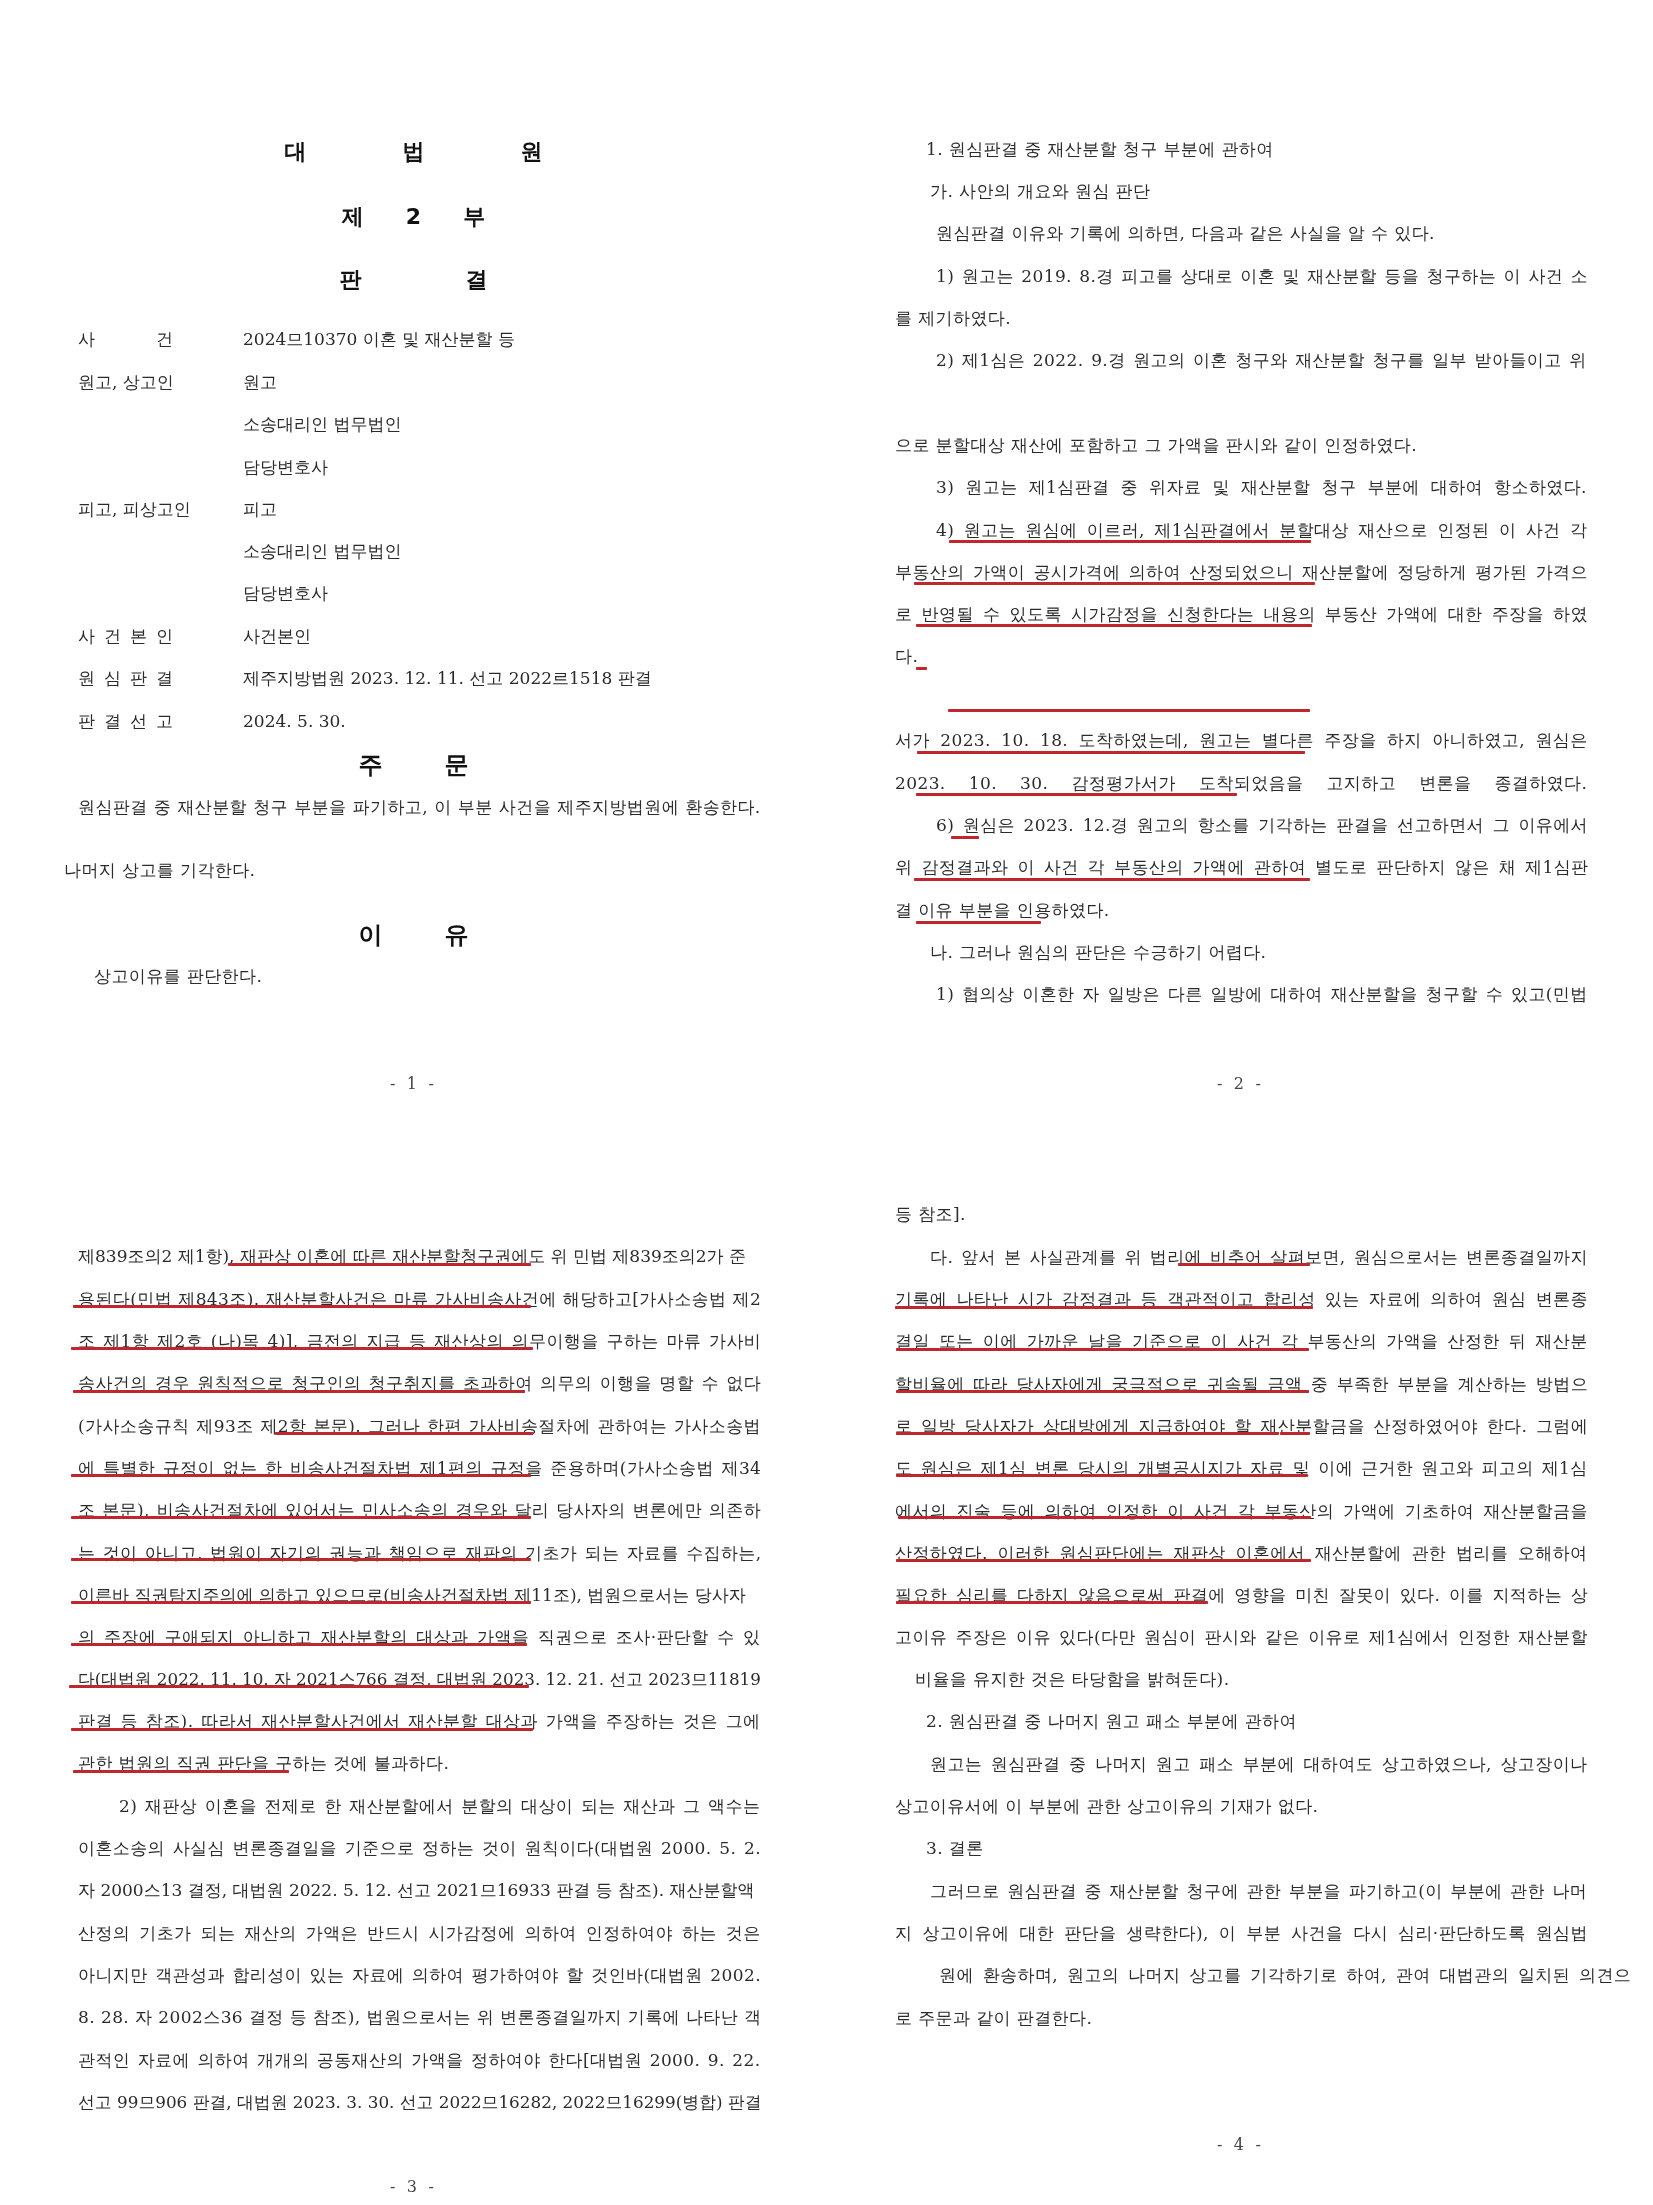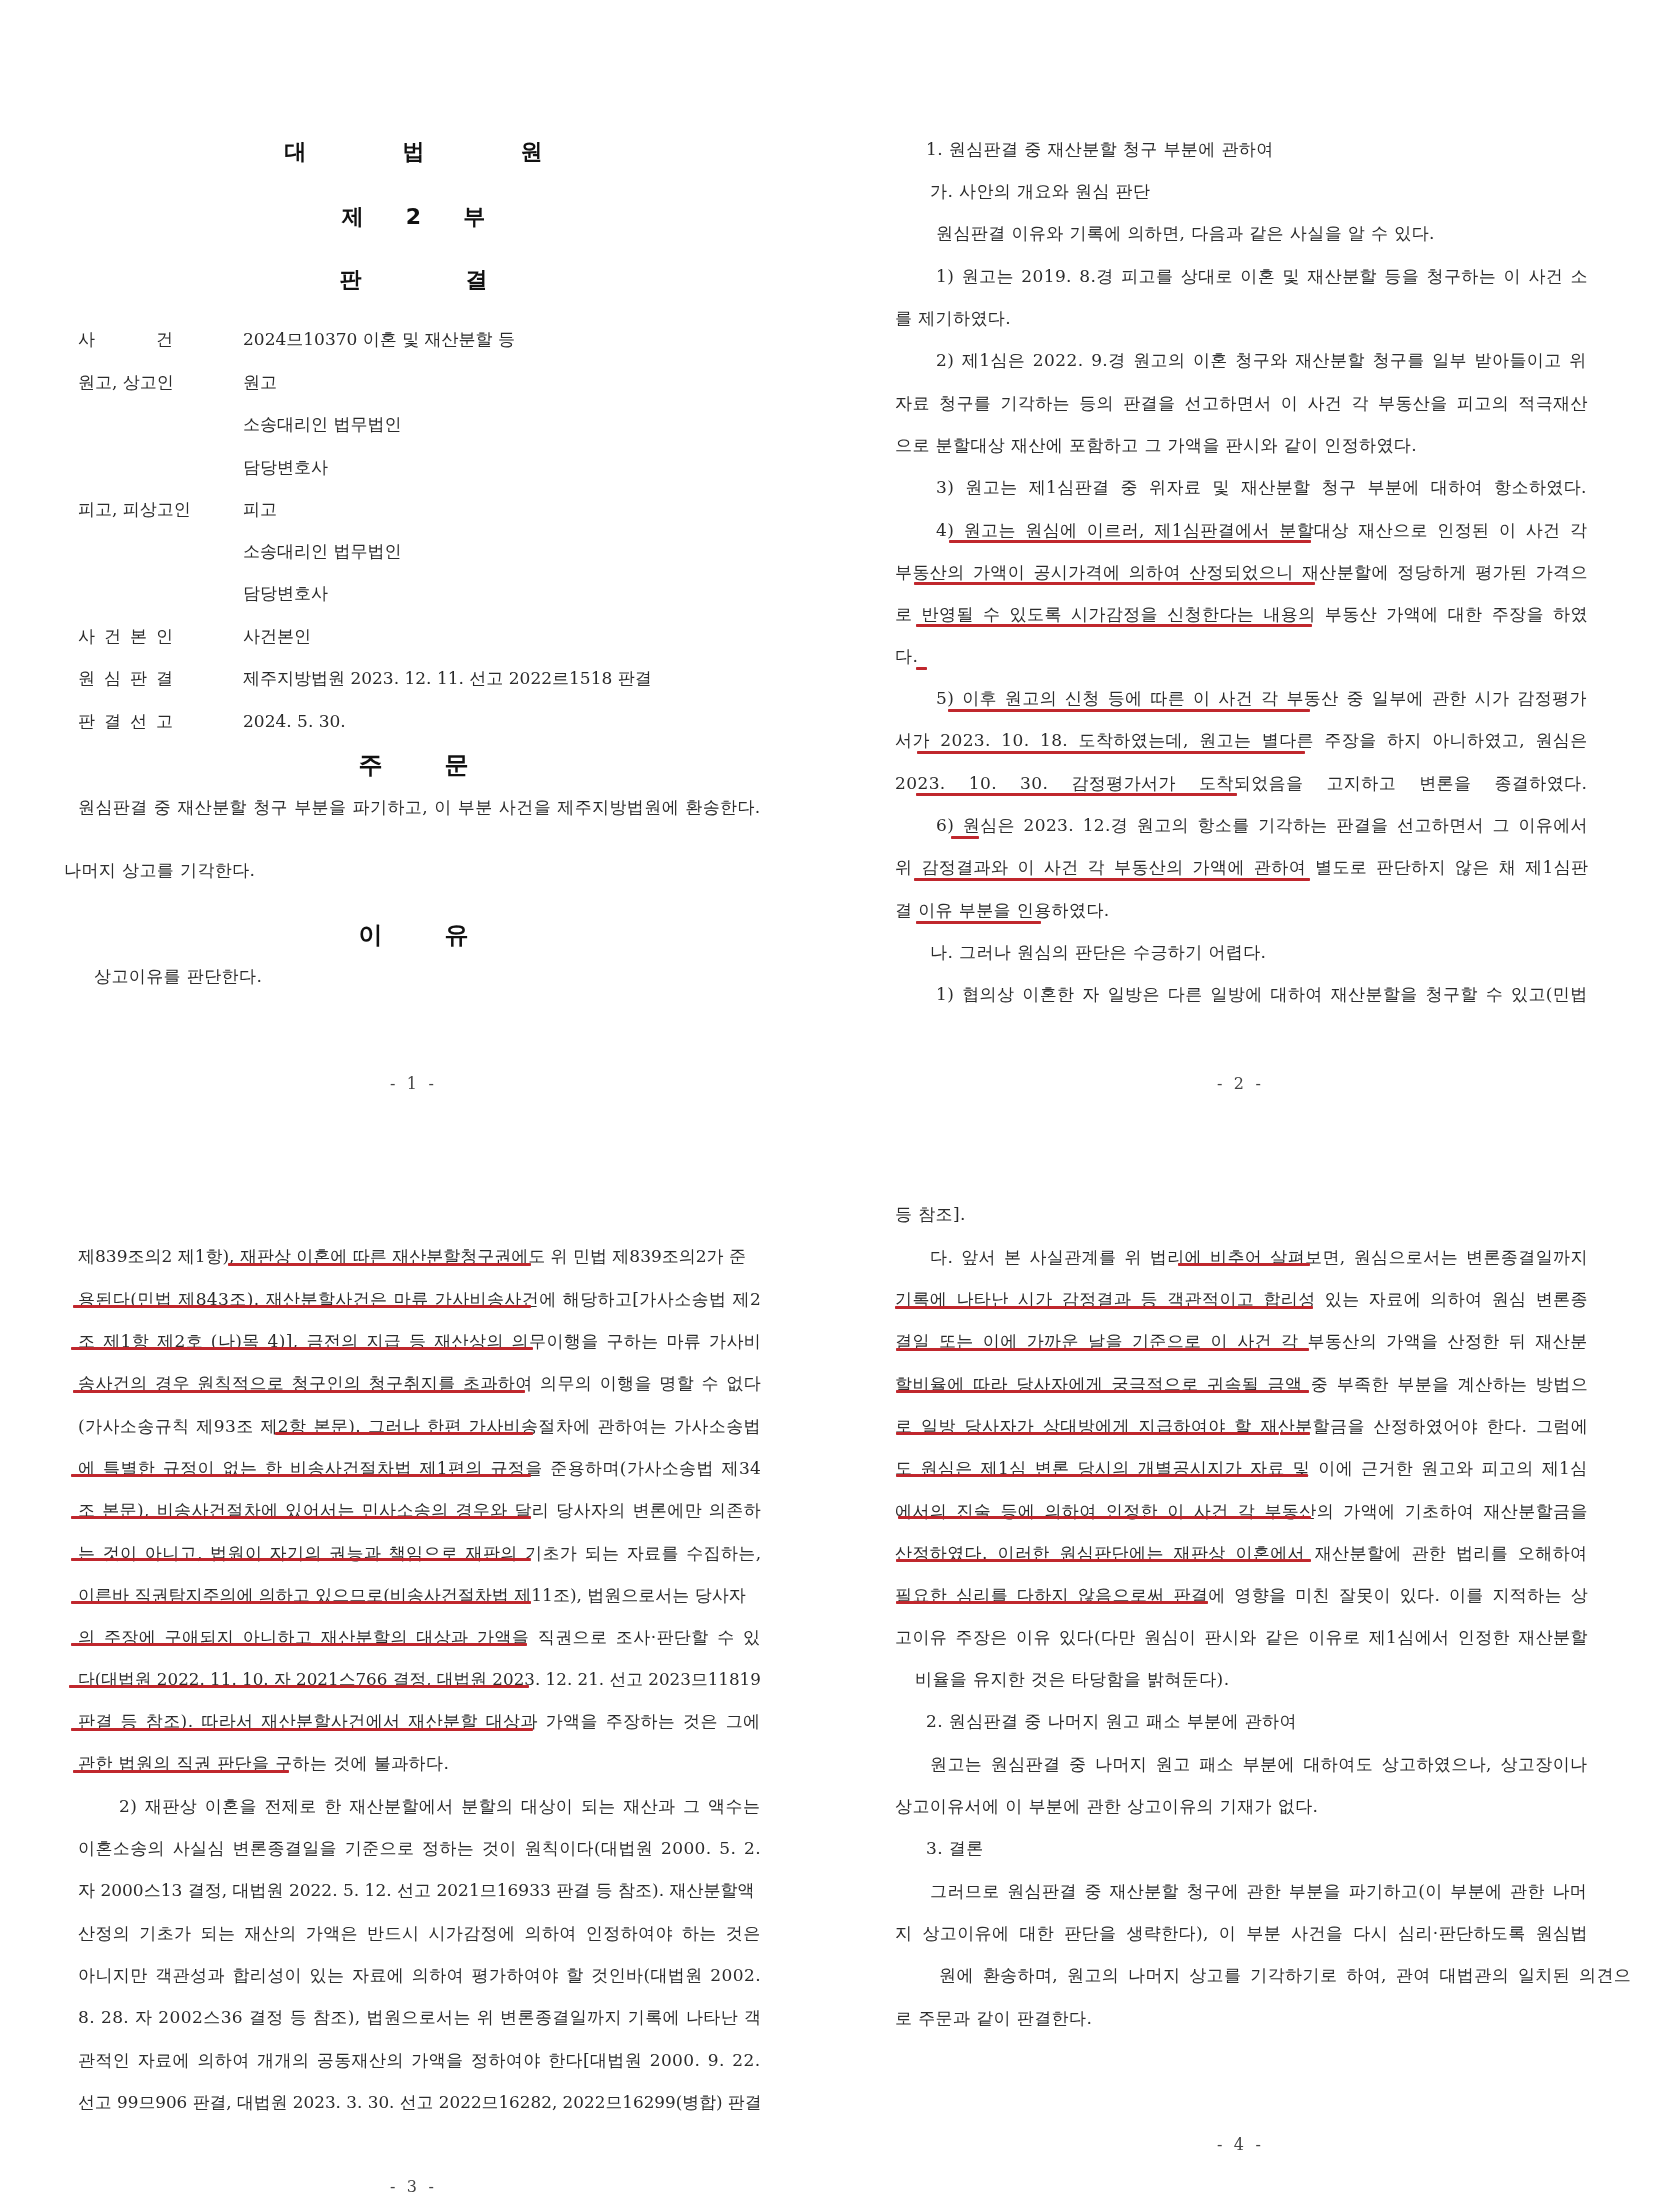--- a/index.html
+++ b/index.html
@@ -115,28 +115,26 @@
   <div class="pagenum" style="top:1074px;">- 1 -</div>
 </div>
 
 <div class="page" id="page2">
   <div class="line" style="left:99px; top:137px;">1. 원심판결 중 재산분할 청구 부분에 관하여</div>
   <div class="line" style="left:103px; top:179px;">가. 사안의 개요와 원심 판단</div>
   <div class="line" style="left:109px; top:221px;">원심판결 이유와 기록에 의하면, 다음과 같은 사실을 알 수 있다.</div>
   <div class="line" style="left: 109px; top: 264px; word-spacing: 1.6px;">1) 원고는 2019. 8.경 피고를 상대로 이혼 및 재산분할 등을 청구하는 이 사건 소</div>
   <div class="line" style="left:68px; top:306px;">를 제기하였다.</div>
   <div class="line" style="left: 109px; top: 348px; word-spacing: 1.8px;">2) 제1심은 2022. 9.경 원고의 이혼 청구와 재산분할 청구를 일부 받아들이고 위</div>
-  <div class="line" style="left: 68px; top: 391px; word-spacing: 3.4px;">자료 청구를 기각하는 등의 판결을 선고하면서 이 사건 각 부동산을 피고의 적극재산</div>
   <div class="line" style="left:68px; top:433px;">으로 분할대상 재산에 포함하고 그 가액을 판시와 같이 인정하였다.</div>
   <div class="line" style="left: 109px; top: 475px; word-spacing: 5.3px;">3) 원고는 제1심판결 중 위자료 및 재산분할 청구 부분에 대하여 항소하였다.</div>
   <div class="line" style="left: 109px; top: 518px; word-spacing: 3.6px;">4) 원고는 원심에 이르러, 제1심판결에서 분할대상 재산으로 인정된 이 사건 각</div>
   <div class="line" style="left: 68px; top: 560px; word-spacing: 2.5px;">부동산의 가액이 공시가격에 의하여 산정되었으니 재산분할에 정당하게 평가된 가격으</div>
   <div class="line" style="left: 68px; top: 602px; word-spacing: 3.4px;">로 반영될 수 있도록 시가감정을 신청한다는 내용의 부동산 가액에 대한 주장을 하였</div>
   <div class="line" style="left:68px; top:644px;">다.</div>
-  <div class="line" style="left: 109px; top: 686px; word-spacing: 2.1px;">5) 이후 원고의 신청 등에 따른 이 사건 각 부동산 중 일부에 관한 시가 감정평가</div>
   <div class="line" style="left: 68px; top: 728px; word-spacing: 4.6px;">서가 2023. 10. 18. 도착하였는데, 원고는 별다른 주장을 하지 아니하였고, 원심은</div>
   <div class="line" style="left: 68px; top: 771px; word-spacing: 17.3px;">2023. 10. 30. 감정평가서가 도착되었음을 고지하고 변론을 종결하였다.</div>
   <div class="line" style="left: 109px; top: 813px; word-spacing: 2.7px;">6) 원심은 2023. 12.경 원고의 항소를 기각하는 판결을 선고하면서 그 이유에서</div>
   <div class="line" style="left: 68px; top: 855px; word-spacing: 3.2px;">위 감정결과와 이 사건 각 부동산의 가액에 관하여 별도로 판단하지 않은 채 제1심판</div>
   <div class="line" style="left:68px; top:898px;">결 이유 부분을 인용하였다.</div>
   <div class="line" style="left:103px; top:940px;">나. 그러나 원심의 판단은 수긍하기 어렵다.</div>
   <div class="line" style="left: 109px; top: 982px; word-spacing: 2.1px;">1) 협의상 이혼한 자 일방은 다른 일방에 대하여 재산분할을 청구할 수 있고(민법</div>
 
   <div class="ul" style="left:122px; top:540px; width:362px;"></div>
   <div class="ul" style="left:87px; top:582px; width:401px;"></div>

